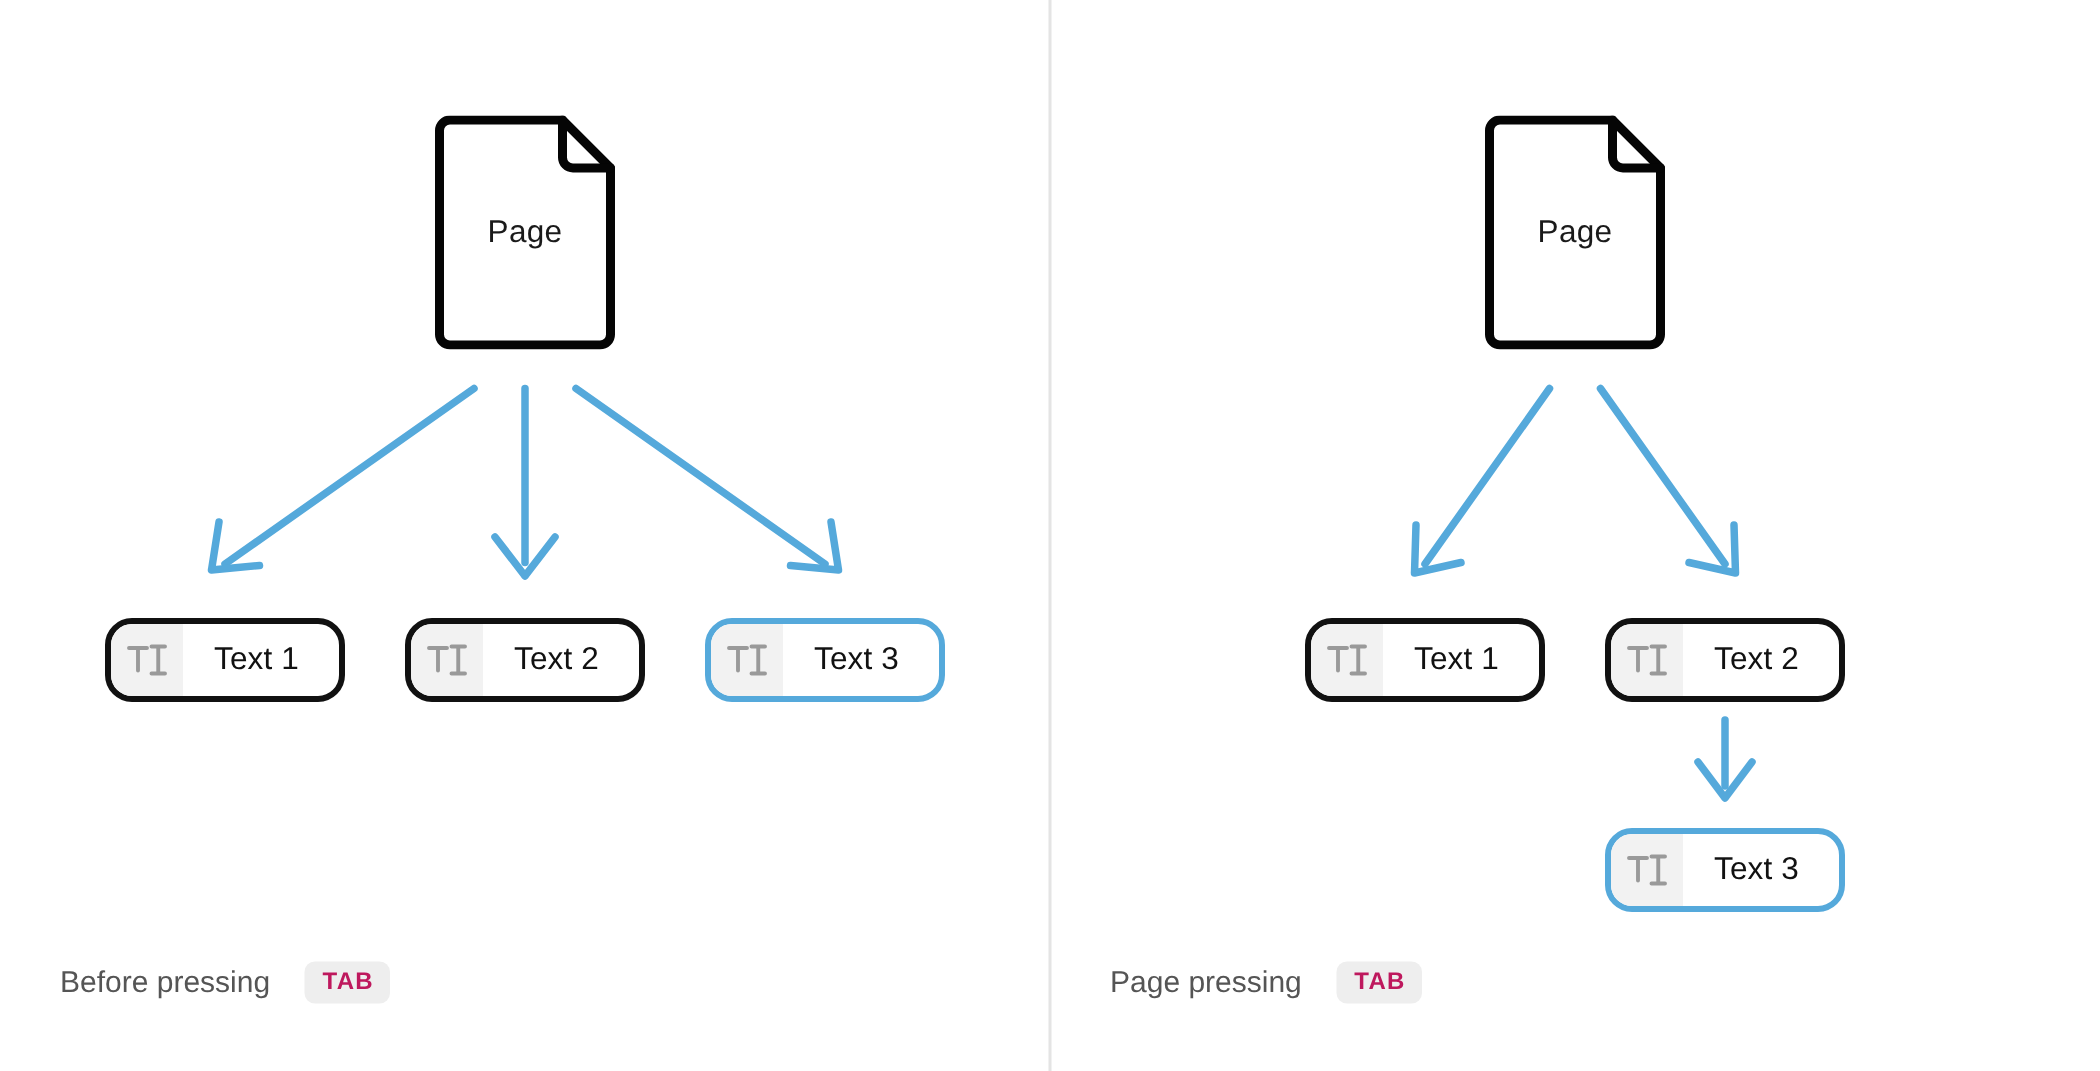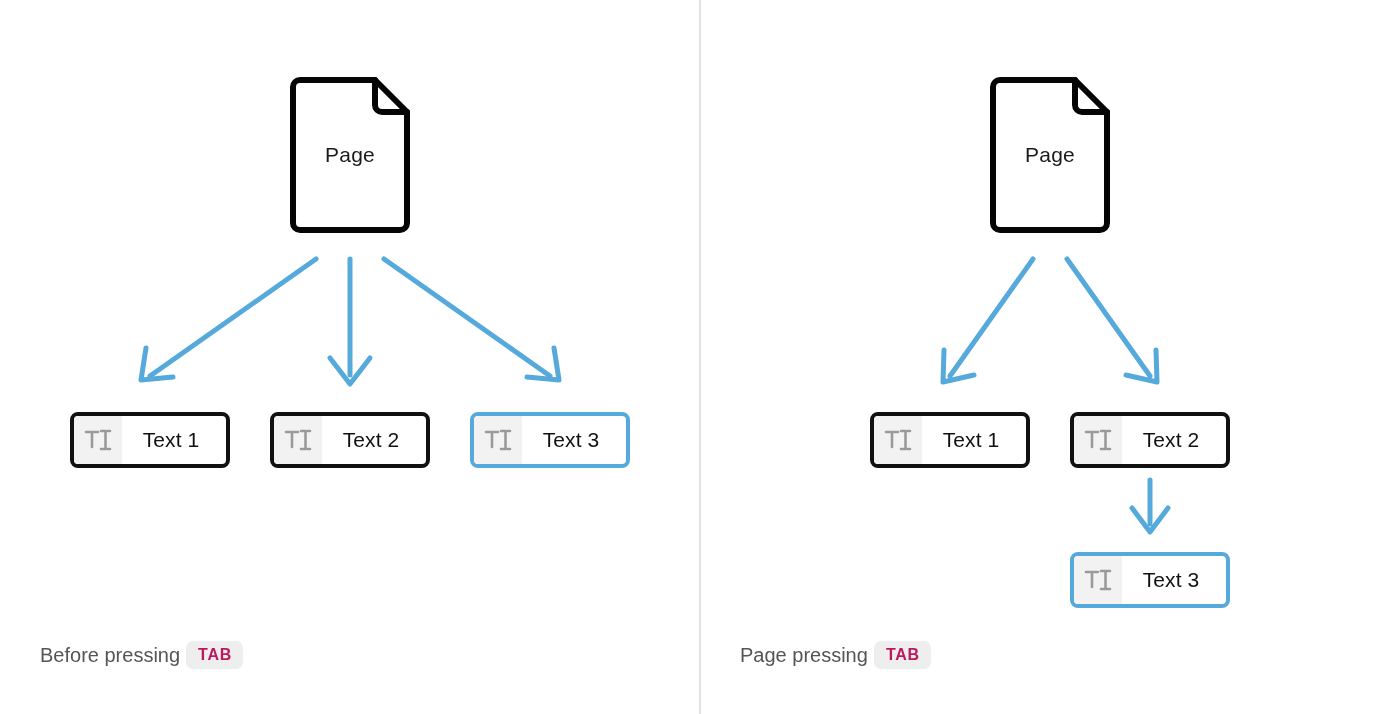--- a/index.html
+++ b/index.html
@@ -66,21 +66,21 @@
     letter-spacing: 0.2px;
   }
 
   
   .text-node {
     position: absolute;
     height: 56px;
     display: flex;
     align-items: stretch;
     border: 4px solid #111111;
-    border-radius: 8px;
+    border-radius: 18px;
     background: #ffffff;
     box-sizing: border-box;
     overflow: hidden;
   }
   .text-node.selected {
     border-color: #55a9db;
   }
   .text-node .tf-icon {
     width: 48px;
     flex: 0 0 48px;
@@ -102,21 +102,21 @@
     color: #111111;
     white-space: nowrap;
     letter-spacing: 0.1px;
   }
 
   
   .caption {
     position: absolute;
     display: flex;
     align-items: center;
-    gap: 6px;
+    gap: 23px;
     font-size: 20px;
     color: #555555;
     white-space: nowrap;
   }
   .caption .kbd {
     background: #eeeeee;
     border-radius: 7px;
     padding: 6px 11px 6px 12px;
     font-size: 16px;
     font-weight: bold;

